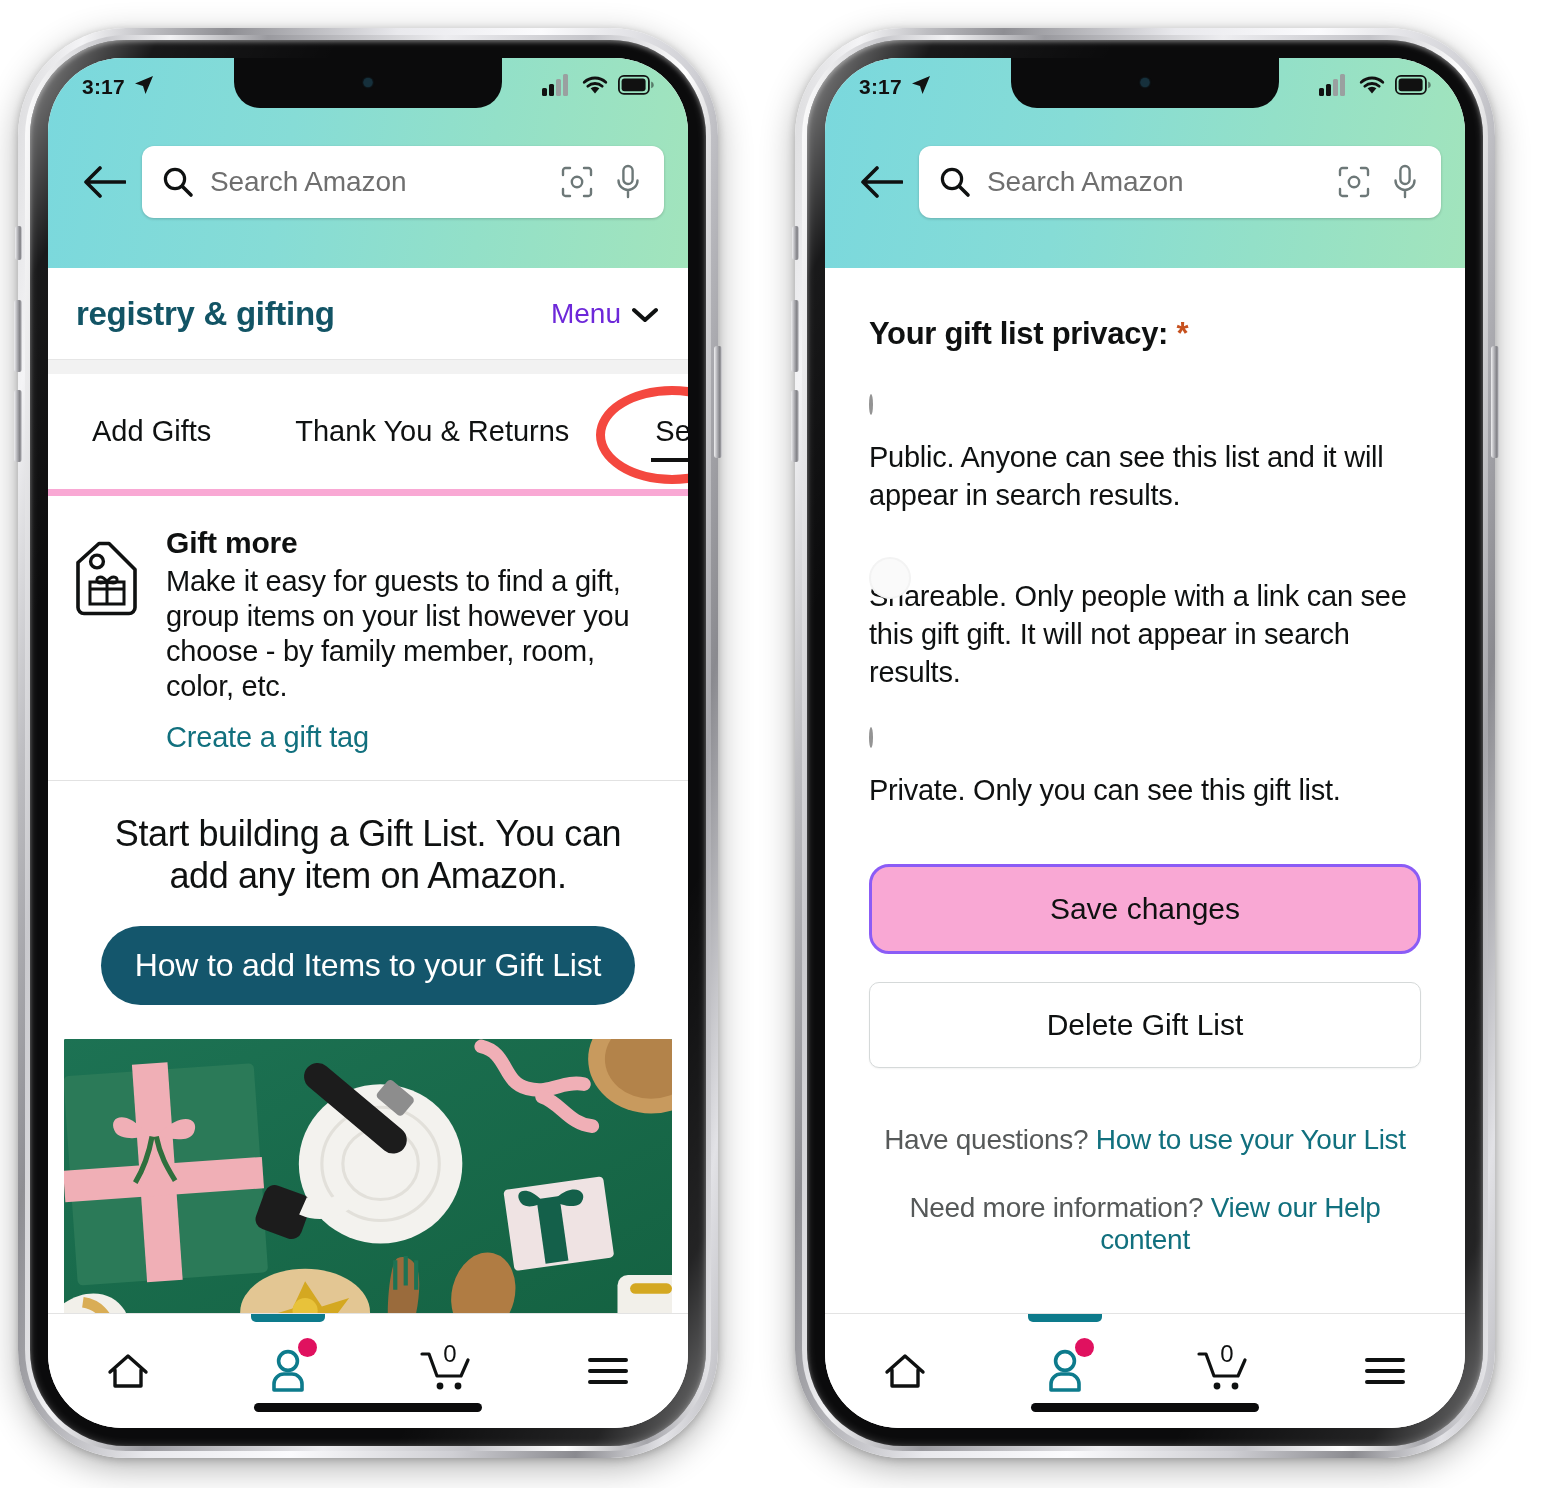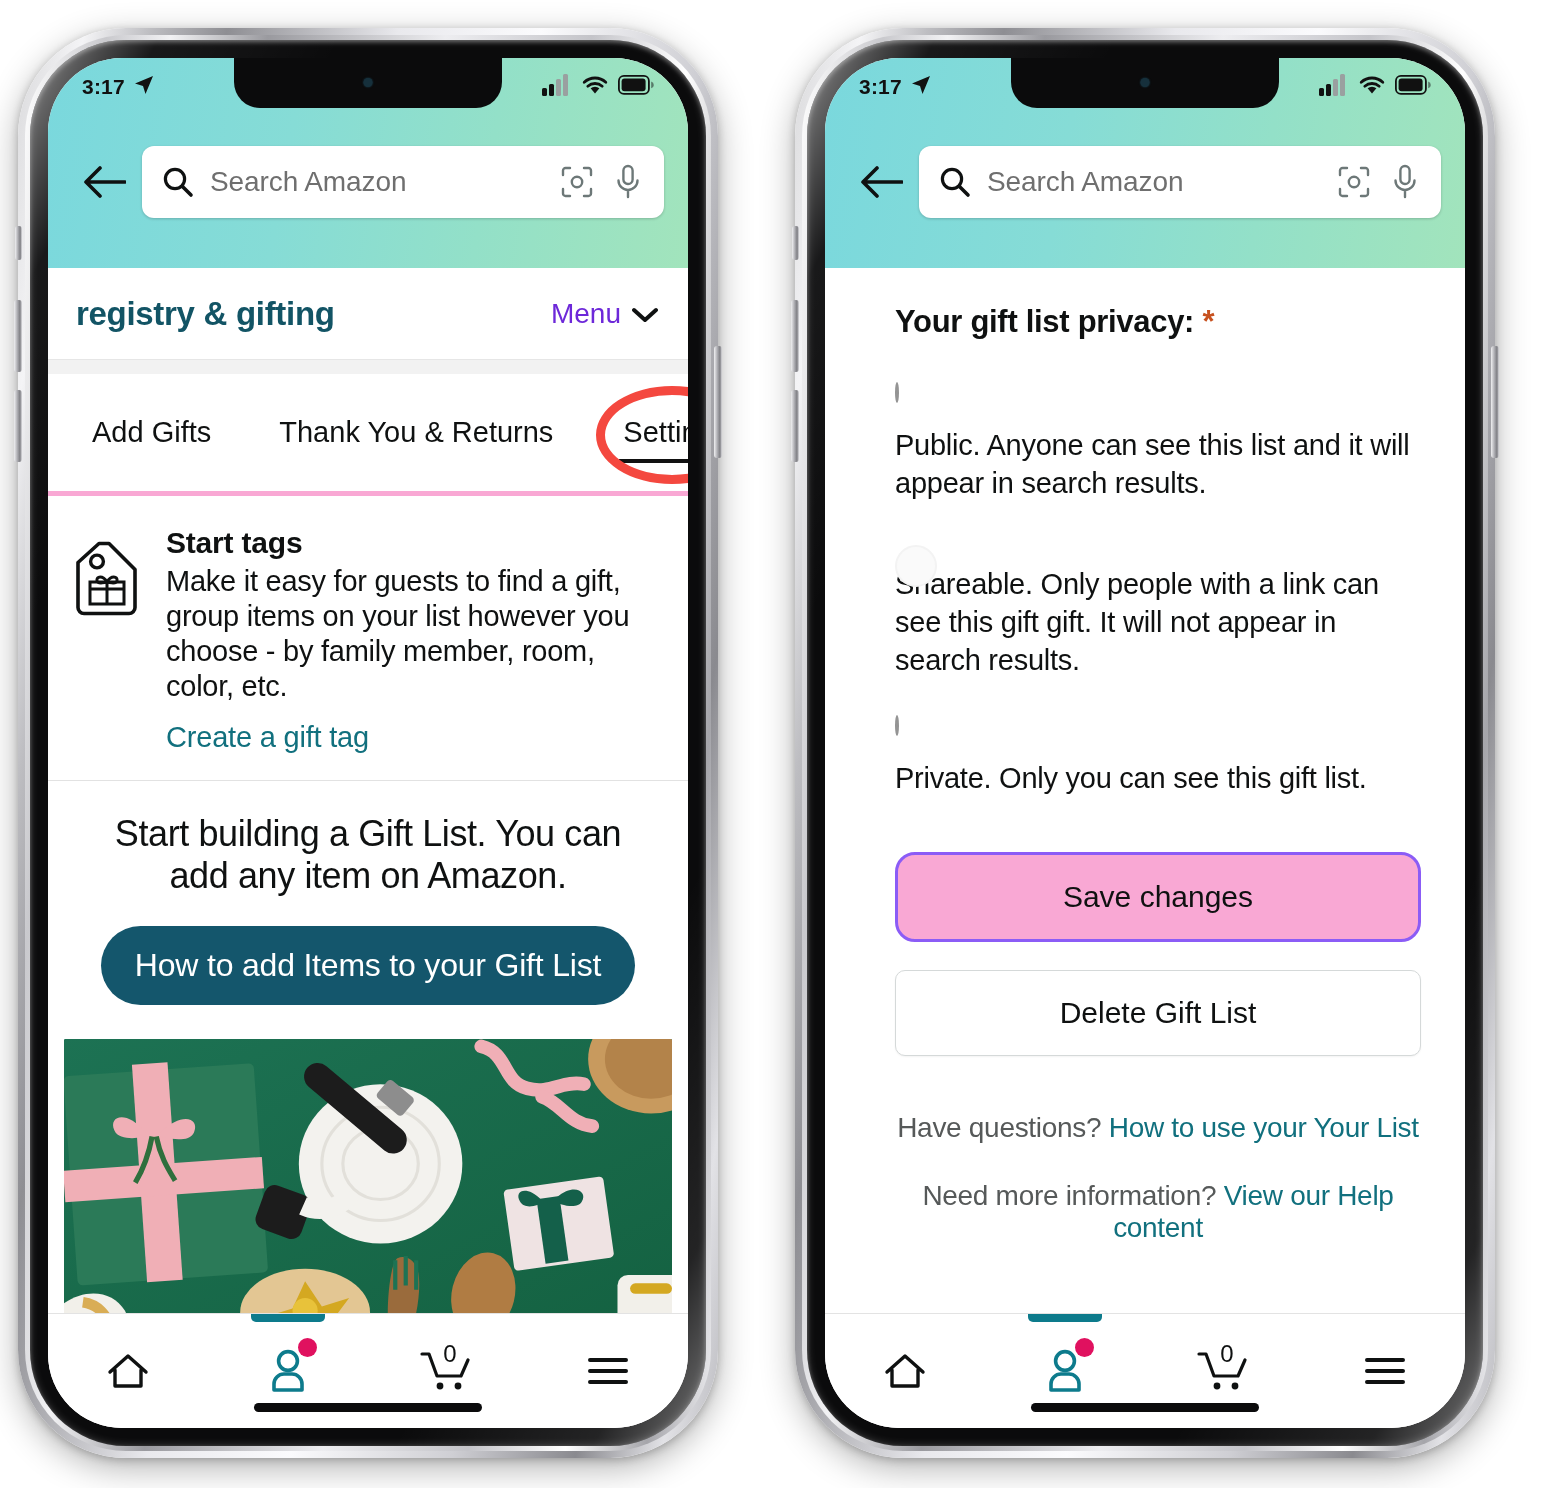--- a/index.html
+++ b/index.html
@@ -172,22 +172,23 @@
     align-items: center;
     gap: 11px;
   }
   .grayband { height: 14px; background: #f2f2f2; }
 
   .tabs {
     position: relative;
     height: 122px;
     display: flex;
     align-items: center;
-    border-bottom: 5px solid #f9a8d4;
+    border-bottom: 7px solid #f9a8d4;
     padding: 0 14px;
+    gap: 16px;
   }
   .tab {
     flex: 0 0 auto;
     font-size: 29px;
     color: #0f1111;
     padding: 0 16px;
     position: relative;
     white-space: nowrap;
   }
   .tab.t-add   { margin-left: 14px; }
@@ -263,24 +264,23 @@
     position: relative;
     margin: 34px 16px 0 16px;
     height: 300px;
     border-radius: 2px;
     overflow: hidden;
     background: #1b6b4e;
   }
 
   
   .settings-pane {
-    padding: 36px 44px 0 44px;
+    padding: 48px 44px 0 44px;
     position: relative;
     height: 100%;
-    margin-left: 26px;
   }
   .sp-title {
     font-size: 31px;
     font-weight: 700;
     color: #0f1111;
     letter-spacing: -0.3px;
     margin-bottom: 44px;
   }
   .sp-title .req { color: #c7511f; font-weight: 700; }
 
@@ -530,21 +530,21 @@
           <span class="gt-icon">
             <svg width="74" height="86" viewBox="0 0 74 86">
               <path d="M8 24.5 29 5.5h10l26 26v38a6 6 0 0 1-6 6H14a6 6 0 0 1-6-6z" fill="none" stroke="#0f1111" stroke-width="3.6" stroke-linejoin="round"></path>
               <circle cx="27" cy="23.5" r="6.4" fill="none" stroke="#0f1111" stroke-width="3.4"></circle>
               <rect x="20" y="44" width="34" height="22" fill="none" stroke="#0f1111" stroke-width="3"></rect>
               <path d="M20 51h34M37 44v22" stroke="#0f1111" stroke-width="3"></path>
               <path d="M37 44c-4-7-11-6-10-1 .7 3.6 10 1 10 1zm0 0c4-7 11-6 10-1-.7 3.6-10 1-10 1z" fill="none" stroke="#0f1111" stroke-width="3" stroke-linejoin="round"></path>
             </svg>
           </span>
           <div class="gt-body">
-            <div class="gt-title">Start tags</div>
+            <div class="gt-title">Gift more</div>
             <div class="gt-text">Make it easy for guests to find a gift, group items on your list however you choose - by family member, room, color, etc.</div>
             <span class="gt-link">Create a gift tag</span>
           </div>
         </div>
 
         <div class="promo">
           <div class="promo-head">Start building a Gift List. You can add any item on Amazon.</div>
           <span class="promo-btn">How to add Items to your Gift List</span>
         </div>
 

